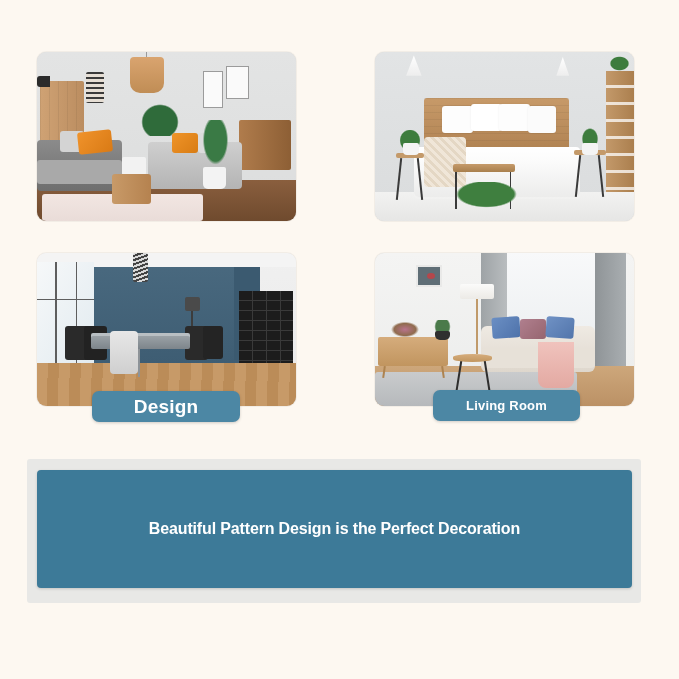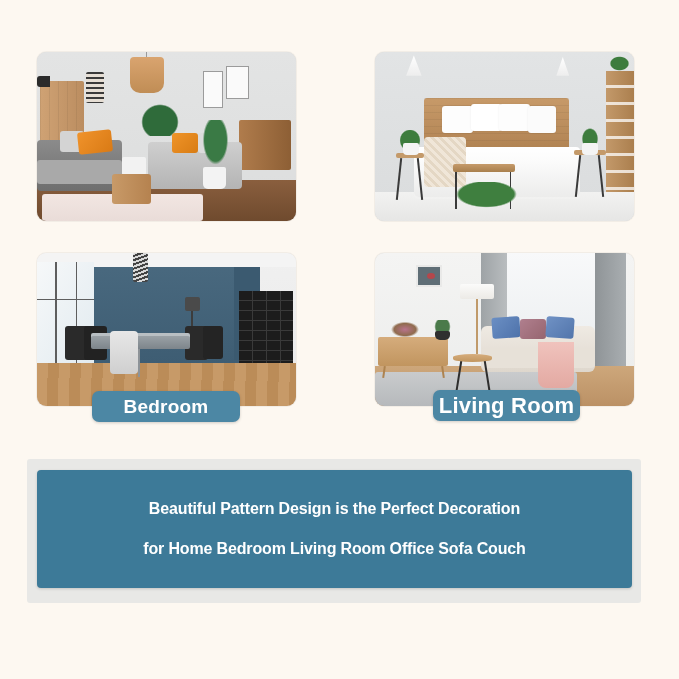--- a/index.html
+++ b/index.html
@@ -52,21 +52,21 @@
     display: flex;
     align-items: center;
     justify-content: center;
     box-shadow: 0 1px 3px rgba(0,0,0,0.18);
     z-index: 8;
     user-select: none;
   }
   .badge-home    { left: 92px;  top: 191px; width: 148px; height: 31px; font-size: 19px; }
   .badge-bedroom { left: 433px; top: 192px; width: 147px; height: 31px; font-size: 19px; }
   .badge-office  { left: 92px;  top: 391px; width: 148px; height: 31px; font-size: 19px; }
-  .badge-living  { left: 433px; top: 390px; width: 147px; height: 31px; font-size: 22px; }
+  .badge-living  { left: 433px; top: 390px; width: 147px; height: 31px; font-size: 13px; }
 
   
   .banner-outer {
     position: absolute;
     left: 27px;
     top: 459px;
     width: 614px;
     height: 144px;
     background: #e8e8e6;
     border-radius: 3px;
@@ -349,21 +349,21 @@
       <div class="el chair2"></div>
       <div class="el chair3"></div>
       <div class="el chair4"></div>
       <div class="el tabletop"></div>
       <div class="el table"></div>
       <div class="el tableleg"></div>
       <div class="el chairW"></div>
     </div>
   </div>
   <div class="badge badge-office">
-    <span>Bedroom</span>
+    <span>Design</span>
   </div>
 
   <div class="card card-living">
     <div class="scene liv">
       <div class="wall el"></div>
       <div class="el windowpane"></div>
       <div class="el curt1"></div>
       <div class="el curt2"></div>
       <div class="floor el"></div>
       <div class="el rug"></div>
@@ -388,17 +388,16 @@
       <div class="el ctable"></div>
     </div>
   </div>
   <div class="badge badge-living">
     <span>Living Room</span>
   </div>
 
   <div class="banner-outer">
     <div class="banner-inner">
       <div class="banner-line">Beautiful Pattern Design is the Perfect Decoration</div>
-      <div class="banner-line">for Home Bedroom Living Room Office Sofa Couch</div>
     </div>
   </div>
 
 </div>
 
 </body></html>

